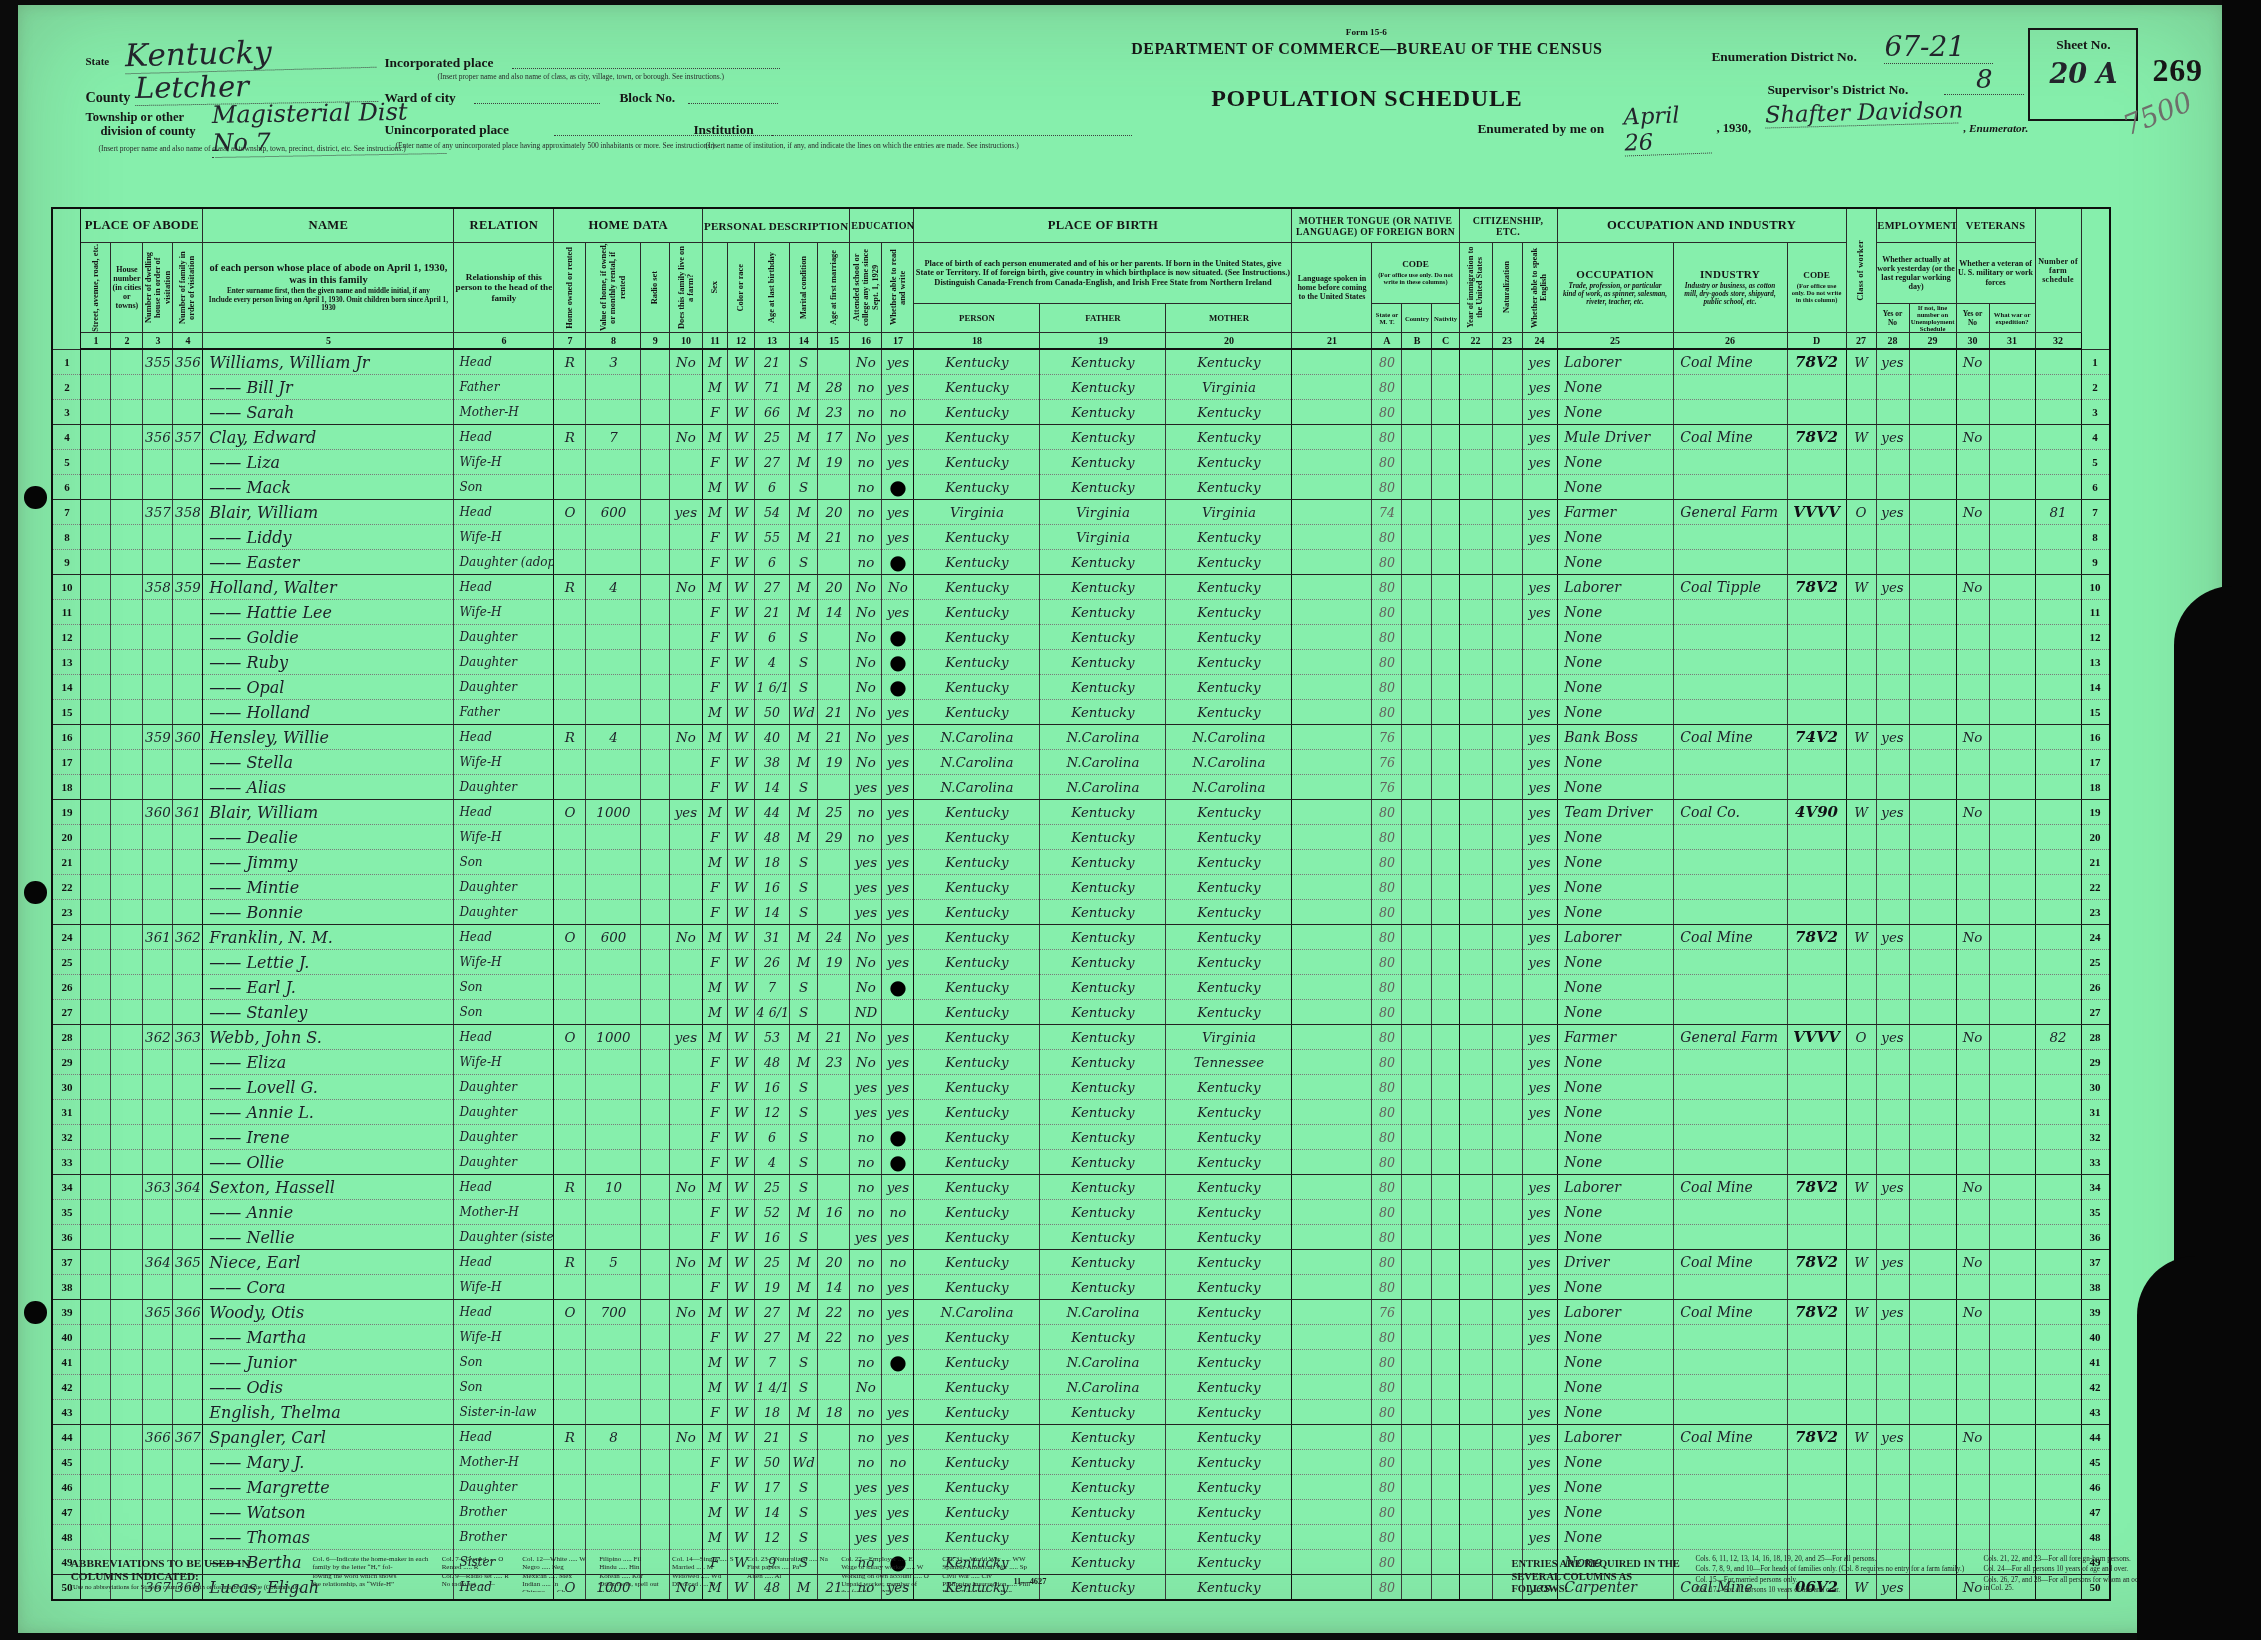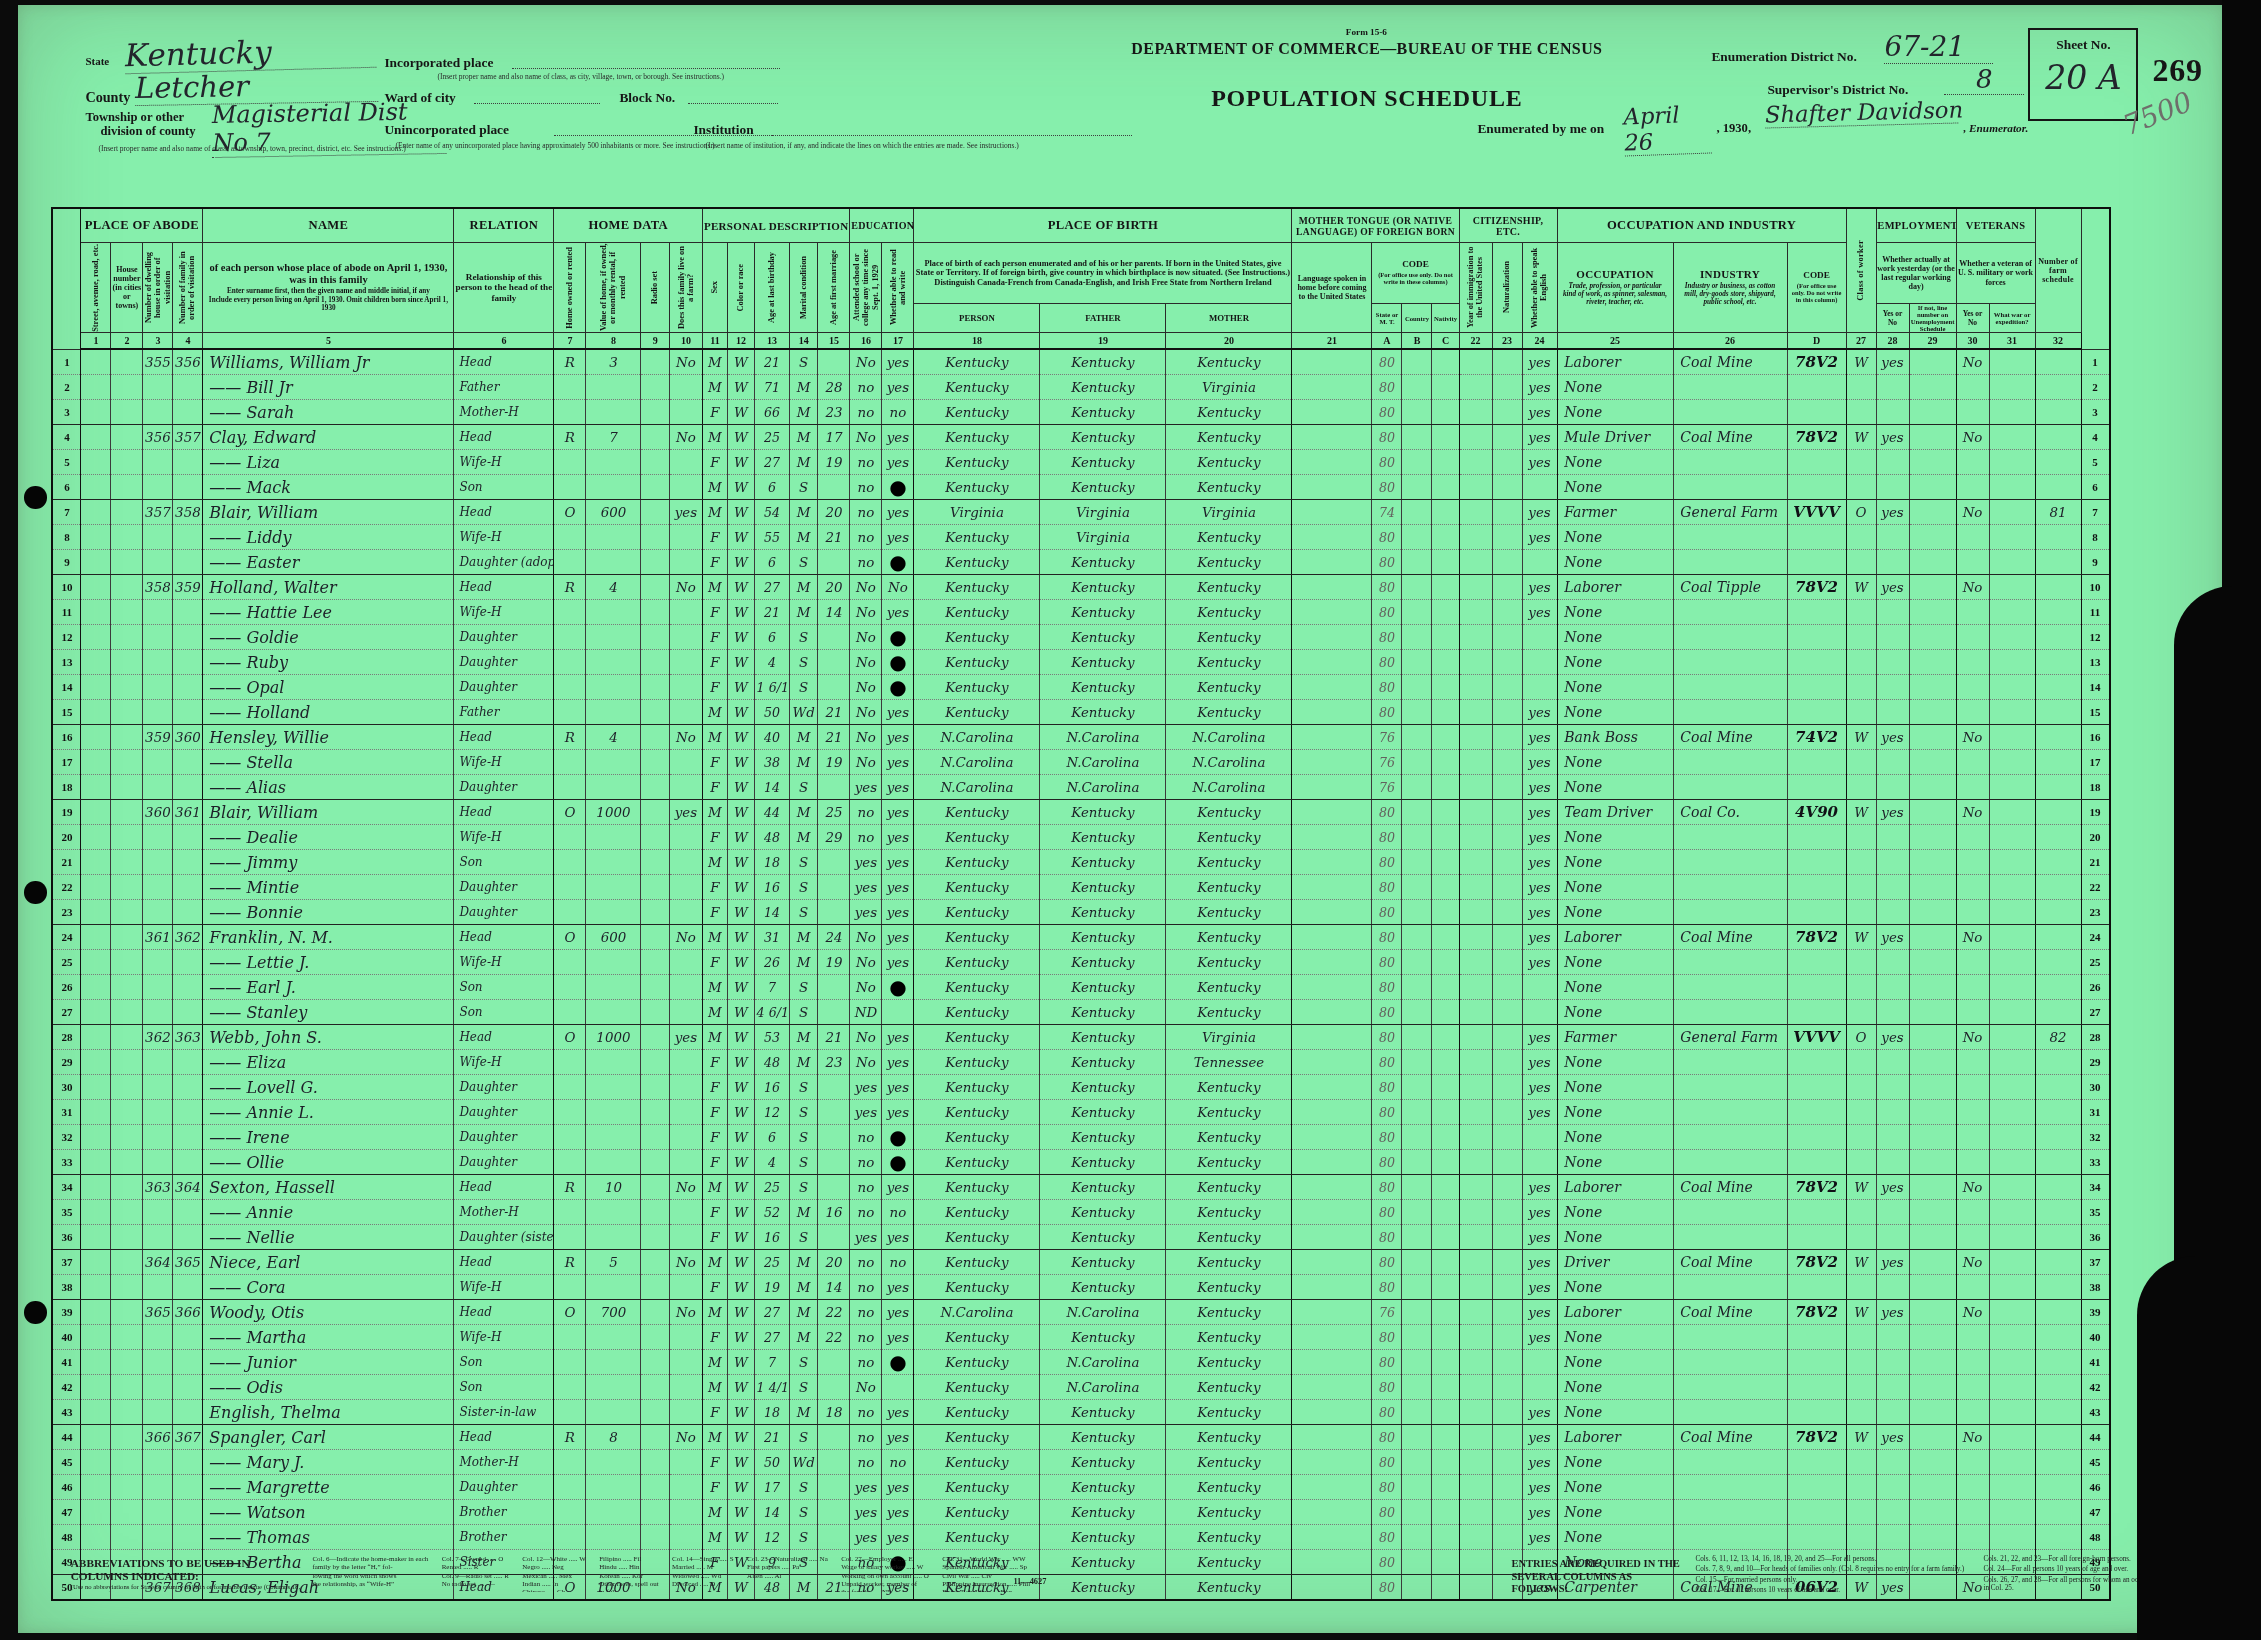--- a/index.html
+++ b/index.html
@@ -123,21 +123,21 @@
   <div class="abs ink dots" style="left:1747px;top:94px;width:193px;font-size:22.6px;transform:rotate(-1.5deg);white-space:nowrap;">Shafter Davidson</div>
   <div class="abs pr b" style="left:1945px;top:117px;font-size:11.3px;font-style:italic;">, Enumerator.</div>
 
   <div class="abs pr b" style="left:1693px;top:44px;font-size:13.4px;">Enumeration District No.</div>
   <div class="abs ink dots" style="left:1866px;top:25px;width:109px;font-size:28px;">67-21</div>
   <div class="abs pr b" style="left:1749px;top:77px;font-size:13.4px;">Supervisor's District No.</div>
   <div class="abs ink dots" style="left:1926px;top:59px;width:80px;font-size:26px;text-align:center;">8</div>
 
   <div class="abs sheetbox" style="left:2010px;top:23.4px;width:106px;height:89px;">
     <div class="pr b ctr" style="font-size:13.4px;margin-top:6.7px;">Sheet No.</div>
-    <div class="ink ctr" style="font-size:33px;margin-top:5px;">20 A</div>
+    <div class="ink ctr" style="font-size:27px;margin-top:5px;font-weight:bold;">20 A</div>
   </div>
   <div class="abs pr b" style="left:2134px;top:47px;font-size:32px;letter-spacing:0.8px;">269</div>
   <div class="abs pencil" style="left:2104px;top:92px;font-size:28px;transform:rotate(-22deg);">7500</div>
 
   <table class="census">
     <colgroup>
       <col style="width:28.5px">
         <col style="width:30px">
         <col style="width:32px">
         <col style="width:30px">

